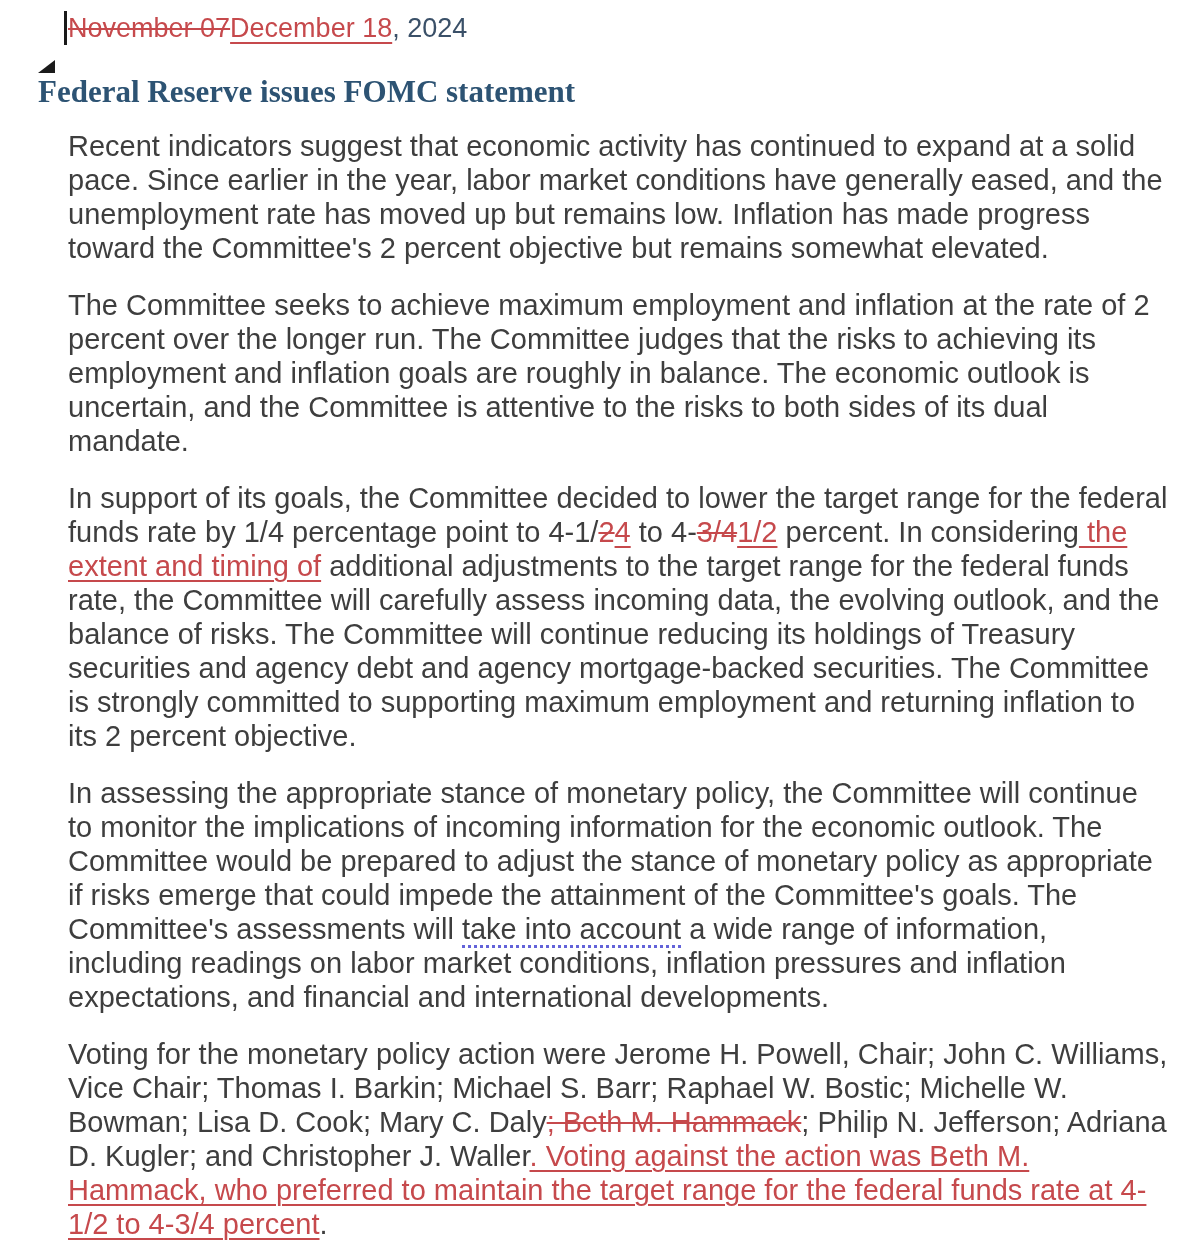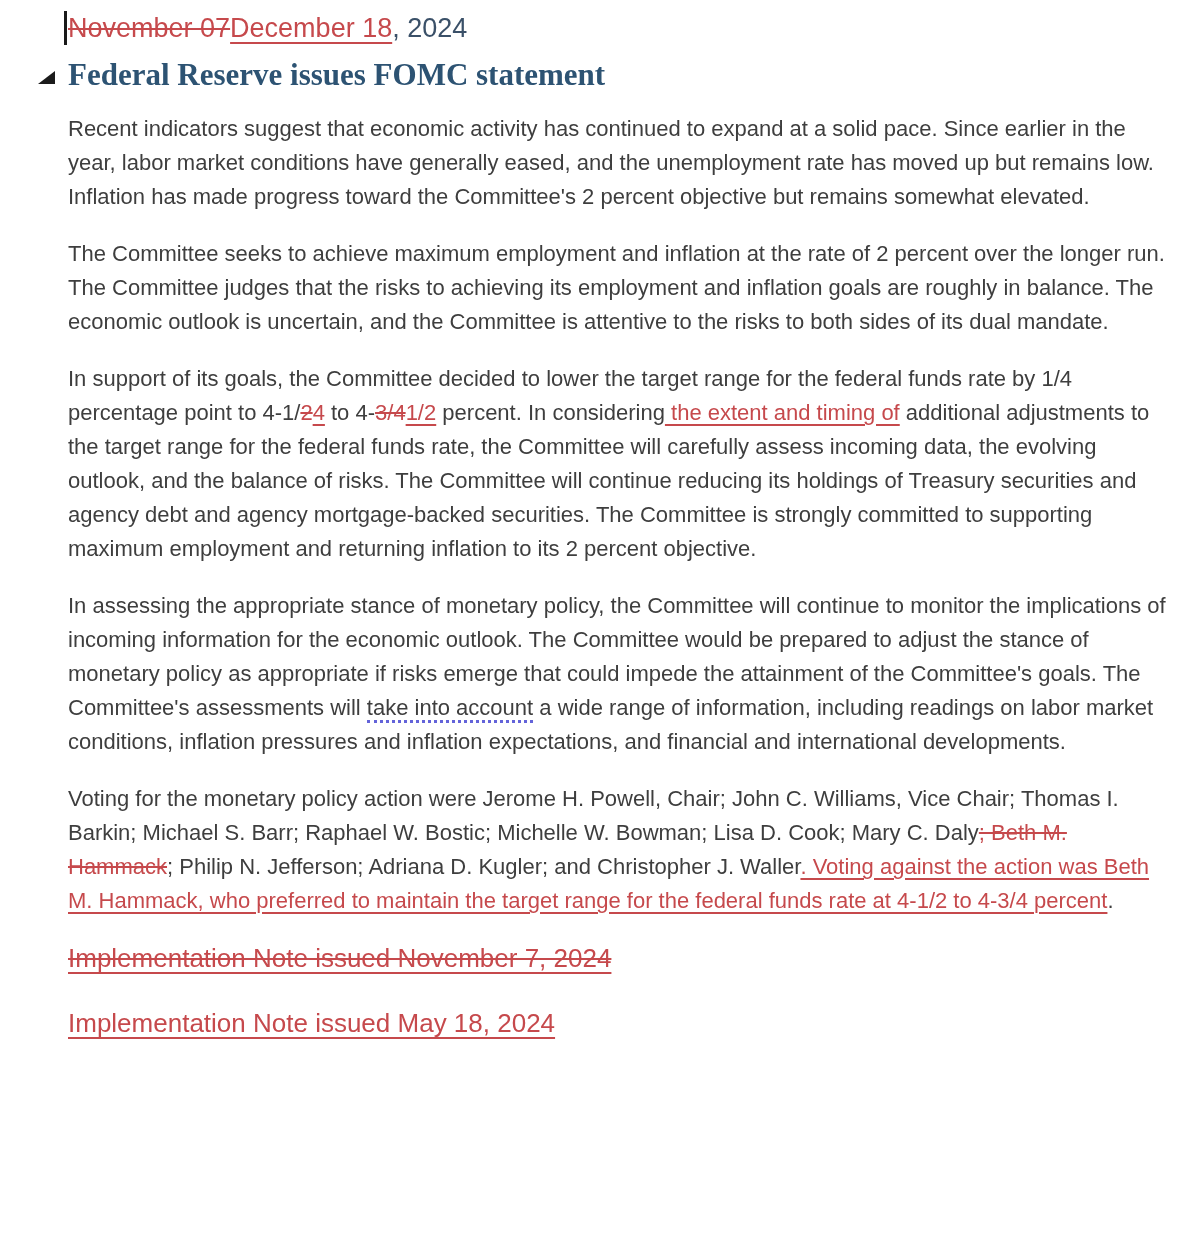--- a/index.html
+++ b/index.html
@@ -37,41 +37,41 @@
   .date-ins {
     color: var(--track-red);
     text-decoration: underline;
     text-decoration-thickness: 2px;
     text-underline-offset: 5px;
   }
   .date-suffix { color: var(--date-blue); }
   
   .heading-row {
     display: flex;
-    align-items: center;
     margin: 0 0 18px -30px;
+    flex-direction: column;
   }
   .collapse-triangle {
     width: 0; height: 0;
     border-left: 17px solid transparent;
     border-bottom: 13px solid #1b1b1b;
     margin: 4px 13px 0 0;
     cursor: pointer;
   }
   h1.doc-title {
     font-family: "Liberation Serif", serif;
     font-weight: 600;
     font-size: 31px;
     line-height: 38px;
     color: var(--heading-blue);
     margin: 0;
   }
   
   .body-text p {
-    font-size: 22px;
+    font-size: 29px;
     line-height: 34px;
     color: var(--body-gray);
     margin: 0 0 23px 0;
   }
   .seg-normal { color: var(--body-gray); }
   .seg-del {
     color: var(--track-red);
     text-decoration: line-through;
     text-decoration-thickness: 2px;
   }

